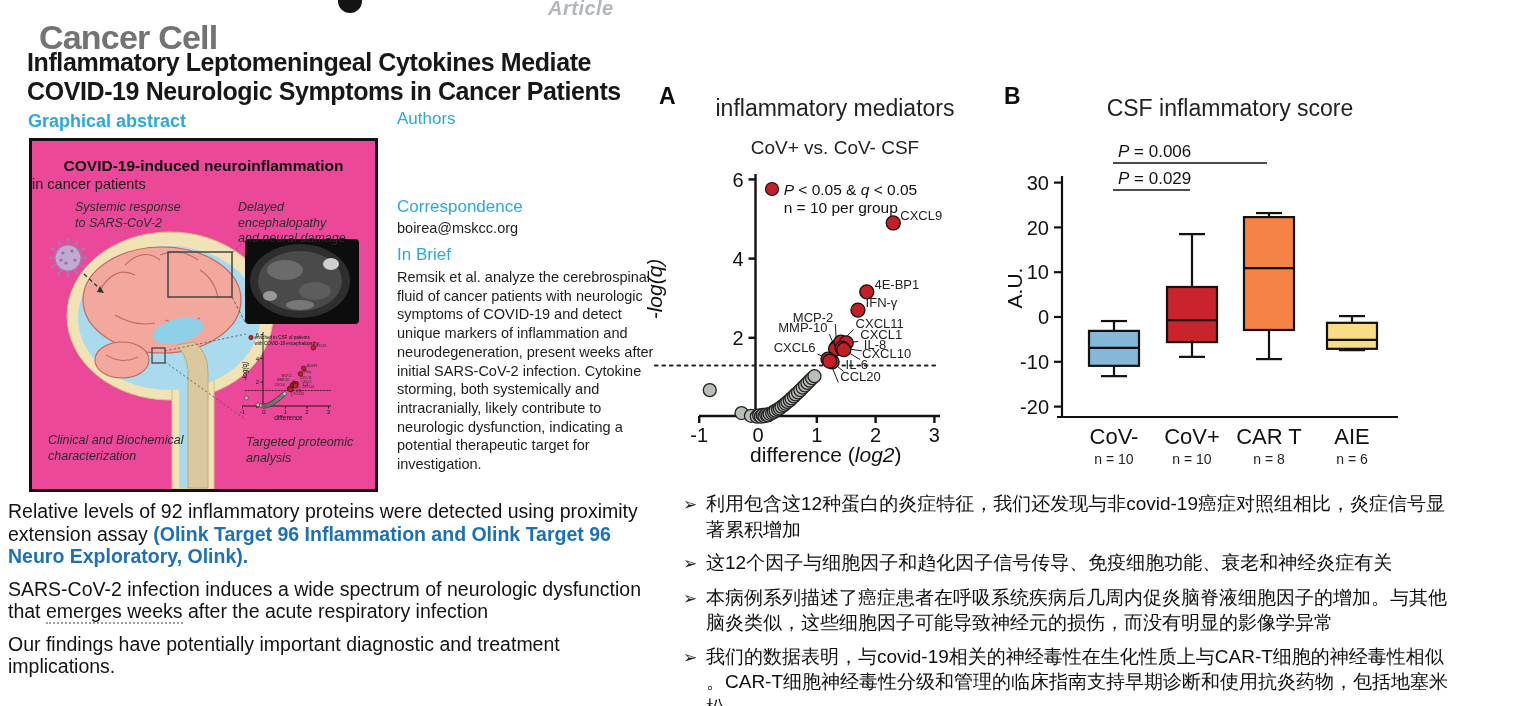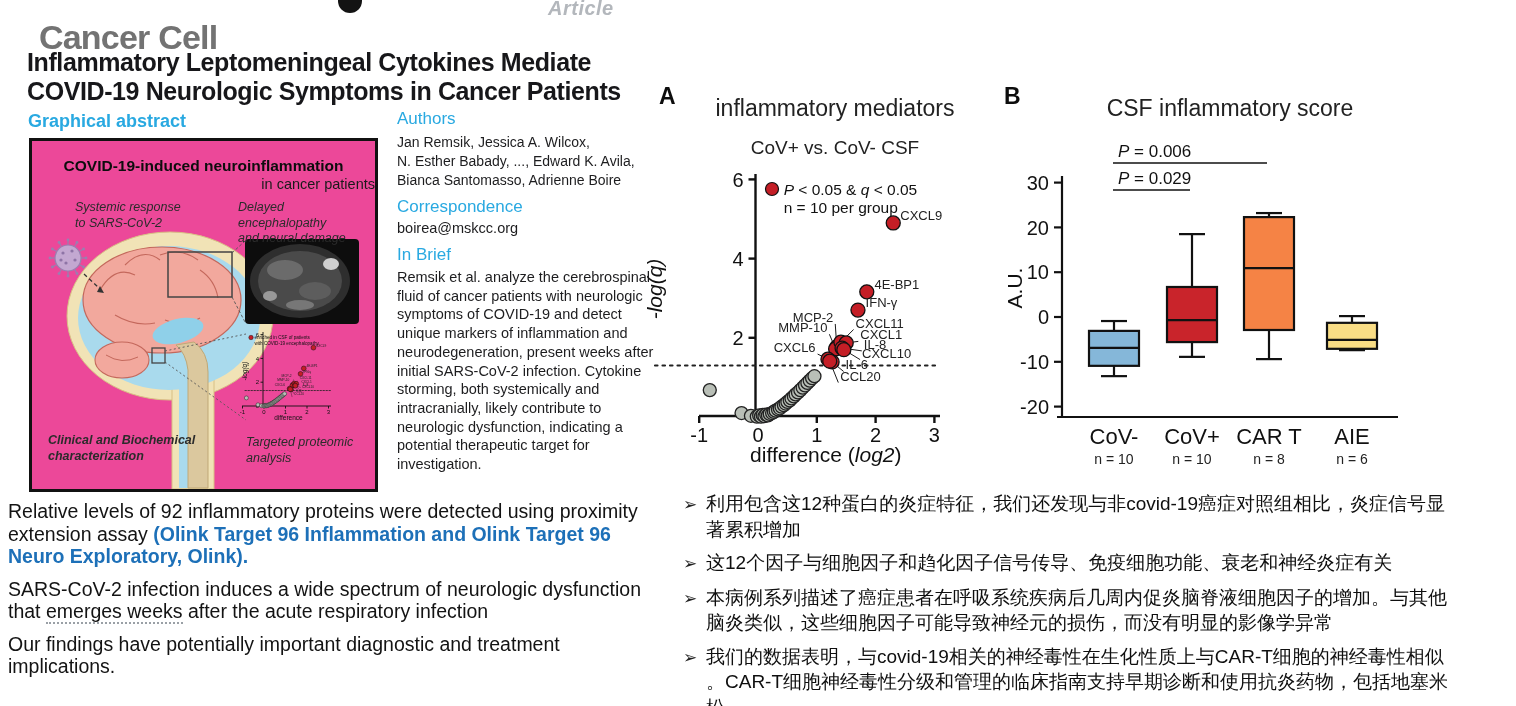--- a/index.html
+++ b/index.html
@@ -16,27 +16,27 @@
            color:#737373;letter-spacing:-0.8px;}
   .paper-title{position:absolute;left:27px;top:48px;font-size:25px;font-weight:bold;
                color:#17171a;line-height:29px;letter-spacing:-0.4px;}
   .ga-heading{position:absolute;left:28px;top:111px;font-size:18px;font-weight:bold;color:#29a9e1;}
 
   .ga-box{position:absolute;left:29px;top:138px;width:349px;height:354px;border:3px solid #111;
           box-sizing:border-box;background:#ec4899;}
   #ga-svg{position:absolute;left:0;top:0;}
   .ga-title-main{position:absolute;left:0;top:16px;width:100%;text-align:center;
                  font-weight:bold;font-size:15.5px;color:#0d0d0d;}
-  .ga-title-sub{position:absolute;left:0;top:35px;width:100%;text-align:right;
+  .ga-title-sub{position:absolute;left:0;top:35px;width:100%;text-align:left;
                 font-size:14.5px;color:#1a1a1a;}
   .ga-cap{position:absolute;font-style:italic;font-size:12.5px;line-height:15.5px;
           color:#2b2b2b;white-space:pre-line;}
   .cap-tl{left:43px;top:59px;}
   .cap-tr{left:206px;top:59px;}
-  .cap-bl{left:16px;top:292px;font-weight:bold;}
+  .cap-bl{left:16px;top:292px;}
   .cap-br{left:214px;top:294px;}
 
   .sb-h{position:absolute;left:397px;font-size:17px;font-weight:normal;color:#29a9e1;}
   #authors-h{top:109px;} #corr-h{top:197px;} #brief-h{top:245px;text-align:right;}
   .sb-authors{position:absolute;left:397px;top:133px;font-size:14px;line-height:19px;
               color:#1d1d1f;white-space:nowrap;}
   .sb-email{position:absolute;left:397px;top:220px;font-size:14.5px;color:#1d1d1f;}
   .sb-brief{position:absolute;left:397px;top:268px;width:264px;font-size:14.5px;
             line-height:18.7px;color:#1d1d1f;}
 
@@ -253,25 +253,20 @@
 to SARS-CoV-2</div>
     <div class="ga-cap cap-tr">Delayed encephalopathy
 and neural damage</div>
     <div class="ga-cap cap-bl">Clinical and Biochemical
 characterization</div>
     <div class="ga-cap cap-br">Targeted proteomic
 analysis</div>
   </div>
 
   <div class="sb-h" id="authors-h">Authors</div>
-  <div class="sb-authors">
-    <div>Jan Remsik, Jessica A. Wilcox,</div>
-    <div>N. Esther Babady, ..., Edward K. Avila,</div>
-    <div>Bianca Santomasso, Adrienne Boire</div>
-  </div>
   <div class="sb-h" id="corr-h">Correspondence</div>
   <div class="sb-email">boirea@mskcc.org</div>
   <div class="sb-h" id="brief-h">In Brief</div>
   <div class="sb-brief">Remsik et al. analyze the cerebrospinal fluid of cancer patients with neurologic symptoms of COVID-19 and detect unique markers of inflammation and neurodegeneration, present weeks after initial SARS-CoV-2 infection. Cytokine storming, both systemically and intracranially, likely contribute to neurologic dysfunction, indicating a potential therapeutic target for investigation.</div>
 
   <div class="panel-letter" id="letter-a">A</div>
   <div class="chart-title" id="title-a">inflammatory mediators</div>
   <div id="sub-a">CoV+ vs. CoV- CSF</div>
   <div class="ylabel" id="ylabel-a">-log(q)</div>
   <svg id="svg-a" width="310" height="400" viewBox="640 80 310 400">

